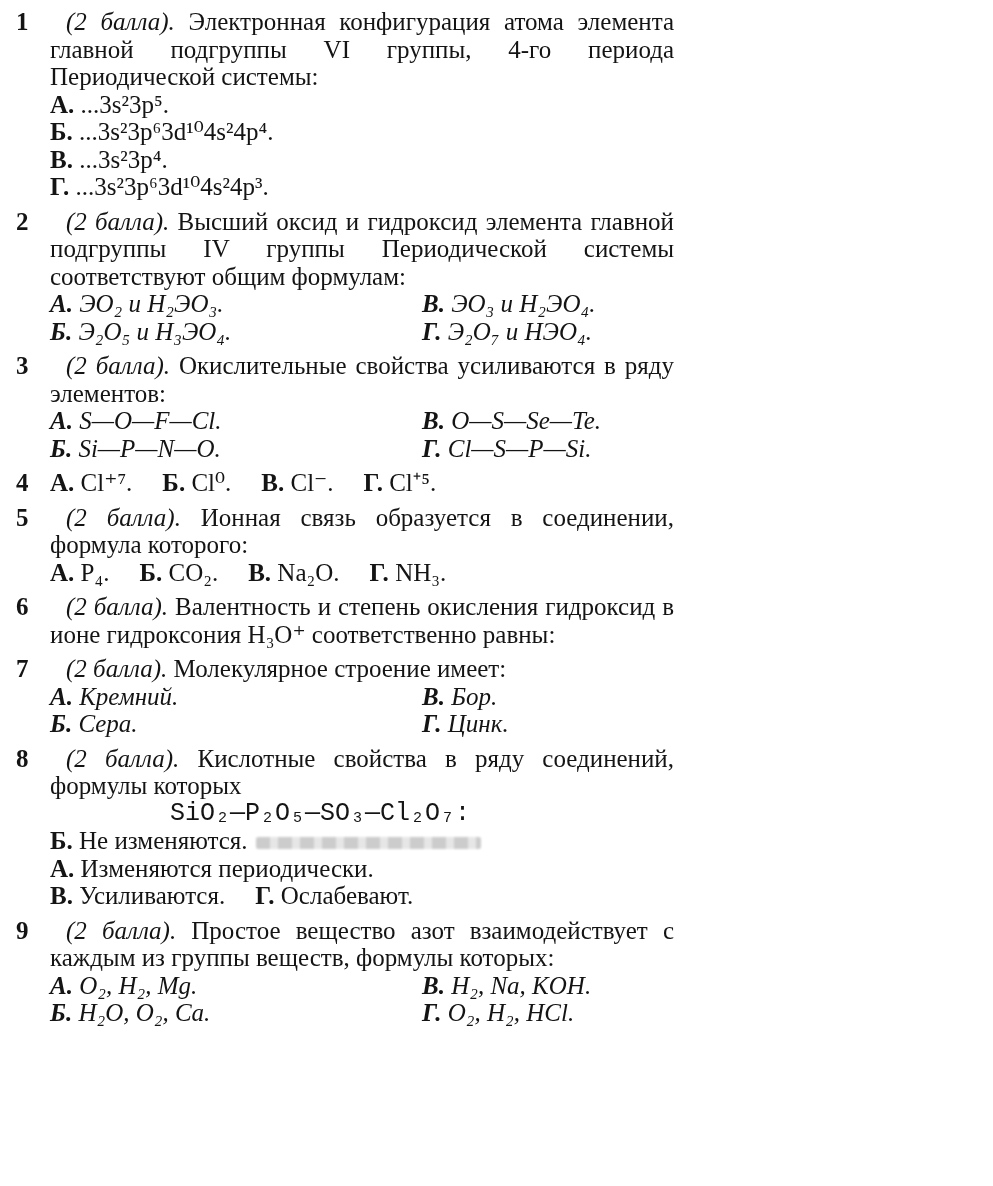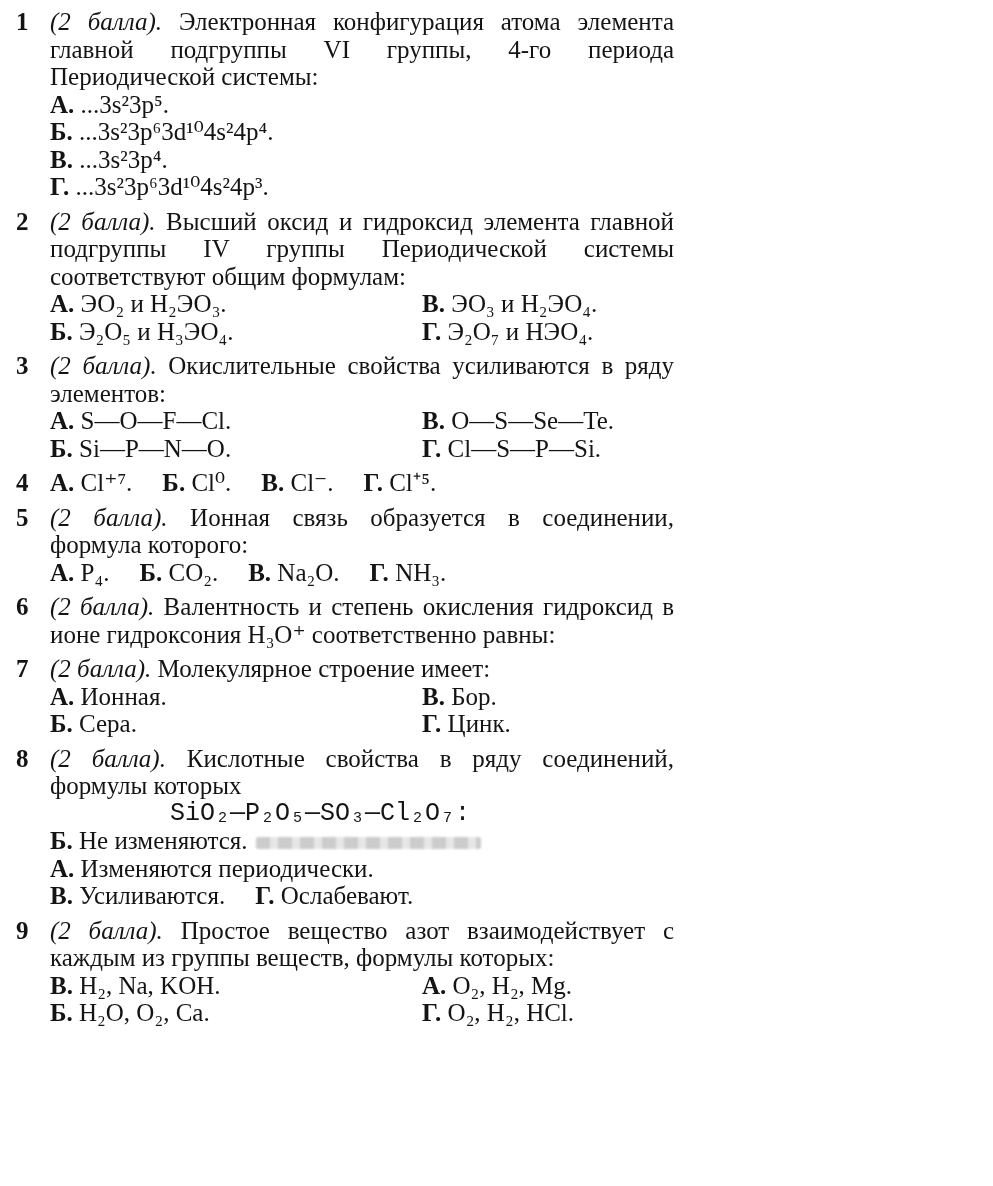--- a/index.html
+++ b/index.html
@@ -26,26 +26,27 @@
     margin-bottom: 7px;
   }
   .qnum {
     font-weight: bold;
     padding-left: 2px;
   }
   .qtext {
     margin: 0;
     text-align: justify;
   }
-  .points { font-style: italic; }
+  .points { font-style: italic; margin-left: 16px; }
   .opts { margin: 0; }
   .opt-label { font-weight: bold; }
   .grid2 {
     display: grid;
     grid-template-columns: 372px auto;
+    font-style: italic;
   }
   .row {
     display: flex;
     flex-wrap: wrap;
   }
   .row .opt { margin-right: 30px; }
   .row .opt:last-child { margin-right: 0; font-family: Liberation Serif, serif; }
   .formula-line {
     margin-left: 120px;
     font-family: Liberation Mono, monospace;
@@ -136,21 +137,21 @@
     <div class="qbody">
       <p class="qtext"><span class="points">(2 балла).</span> <span>Валентность и степень окисления гидроксид в ионе гидроксония H₃O⁺ соответственно равны:</span></p>
     </div>
   </div>
 
   <div class="question">
     <div class="qnum">7</div>
     <div class="qbody">
       <p class="qtext"><span class="points">(2 балла).</span> <span>Молекулярное строение имеет:</span></p>
       <div class="opts grid2">
-        <div class="opt"><b class="opt-label">А.</b> <span>Ионная.</span></div>
+        <div class="opt"><b class="opt-label">А.</b> <span>Кремний.</span></div>
         <div class="opt"><b class="opt-label">В.</b> <span>Бор.</span></div>
         <div class="opt"><b class="opt-label">Б.</b> <span>Сера.</span></div>
         <div class="opt"><b class="opt-label">Г.</b> <span>Цинк.</span></div>
       </div>
     </div>
   </div>
 
   <div class="question">
     <div class="qnum">8</div>
     <div class="qbody">
@@ -165,21 +166,21 @@
         </div>
       </div>
     </div>
   </div>
 
   <div class="question">
     <div class="qnum">9</div>
     <div class="qbody">
       <p class="qtext"><span class="points">(2 балла).</span> <span>Простое вещество азот взаимодействует с каждым из группы веществ, формулы которых:</span></p>
       <div class="opts grid2">
+        <div class="opt"><b class="opt-label">А.</b> <span>O₂, H₂, Mg.</span></div>
         <div class="opt"><b class="opt-label">В.</b> <span>H₂, Na, KOH.</span></div>
-        <div class="opt"><b class="opt-label">А.</b> <span>O₂, H₂, Mg.</span></div>
         <div class="opt"><b class="opt-label">Б.</b> <span>H₂O, O₂, Ca.</span></div>
         <div class="opt"><b class="opt-label">Г.</b> <span>O₂, H₂, HCl.</span></div>
       </div>
     </div>
   </div>
 
 </div>
 
 </body></html>

